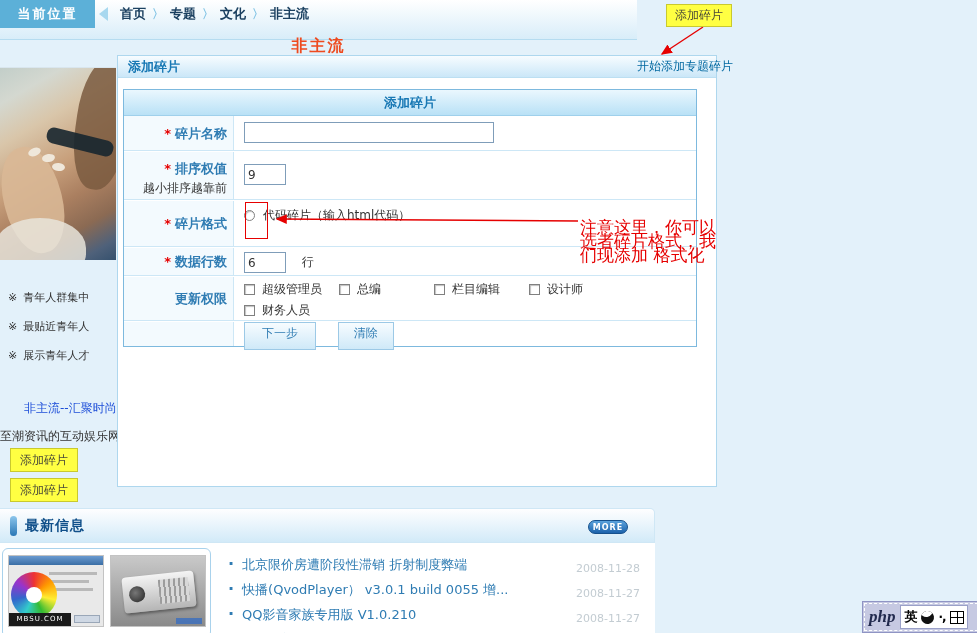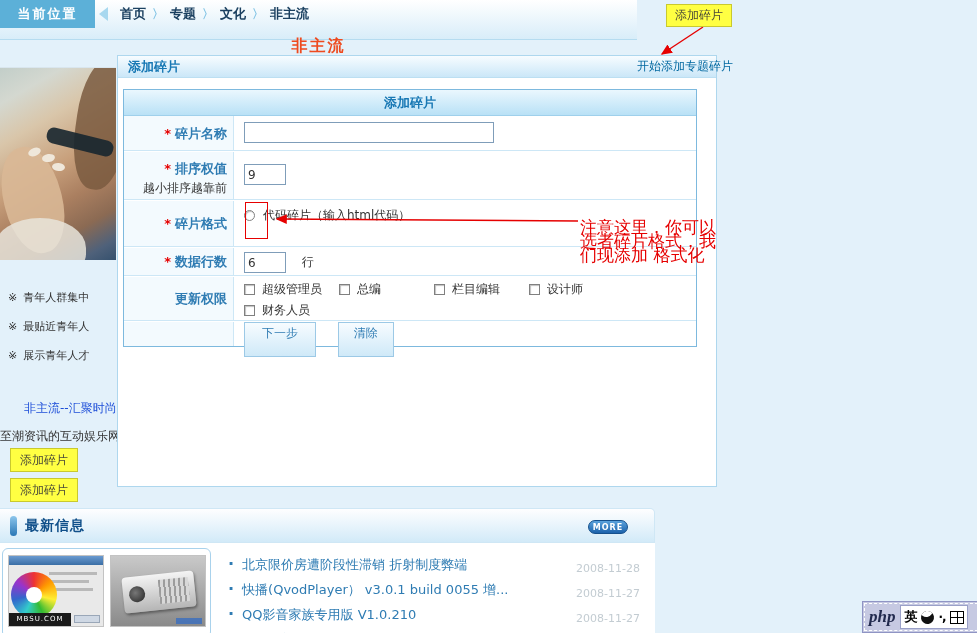--- a/index.html
+++ b/index.html
@@ -86,21 +86,21 @@
   .radio { display:inline-block; width:11px; height:11px; border:1px solid #808080; border-radius:50%;
     background:#fff; margin-right:8px; position:relative; box-shadow:inset 1px 1px 1px rgba(0,0,0,.25); flex:0 0 auto; }
   .radio.checked::after { content:""; position:absolute; left:3px; top:3px; width:5px; height:5px;
     border-radius:50%; background:#333; }
   .cbox { display:inline-block; width:11px; height:11px; border:1px solid #808080; background:#fff;
     margin-right:7px; box-shadow:inset 1px 1px 1px rgba(0,0,0,.25); flex:0 0 auto; }
   .perm-row { display:flex; align-items:center; height:21px; }
   .perm-item { display:flex; align-items:center; width:95px; white-space:nowrap; }
   .perm-item.wide { width:auto; }
   .btn-blue { display:inline-block; border:1px solid #9cc9e6; background:linear-gradient(#f7fcff,#cfe9f8);
-    color:#2f7cb3; font-size:12px; text-align:center; height:35px; line-height:20px; cursor:pointer; }
+    color:#2f7cb3; font-size:12px; text-align:center; height:28px; line-height:20px; cursor:pointer; }
 
   
   .news-header { position:absolute; left:0; top:508px; width:655px; height:35px;
     background:linear-gradient(#fefeff,#d2eaf8); border:1px solid #cfe7f5; border-left:none;
     border-radius:0 5px 0 0; z-index:3; }
   .news-accent { position:absolute; left:10px; top:7px; width:7px; height:20px; border-radius:4px;
     background:linear-gradient(#8cc6ec,#2a77b5); }
   .news-title { position:absolute; left:25px; top:8px; color:#11508a; font-size:14px; font-weight:bold; letter-spacing:1px; }
   .more-pill { position:absolute; left:588px; top:11px; width:40px; height:14px; border-radius:8px;
     background:linear-gradient(#5ba2dc,#1c62ab); border:1px solid #15508c; color:#fff;

